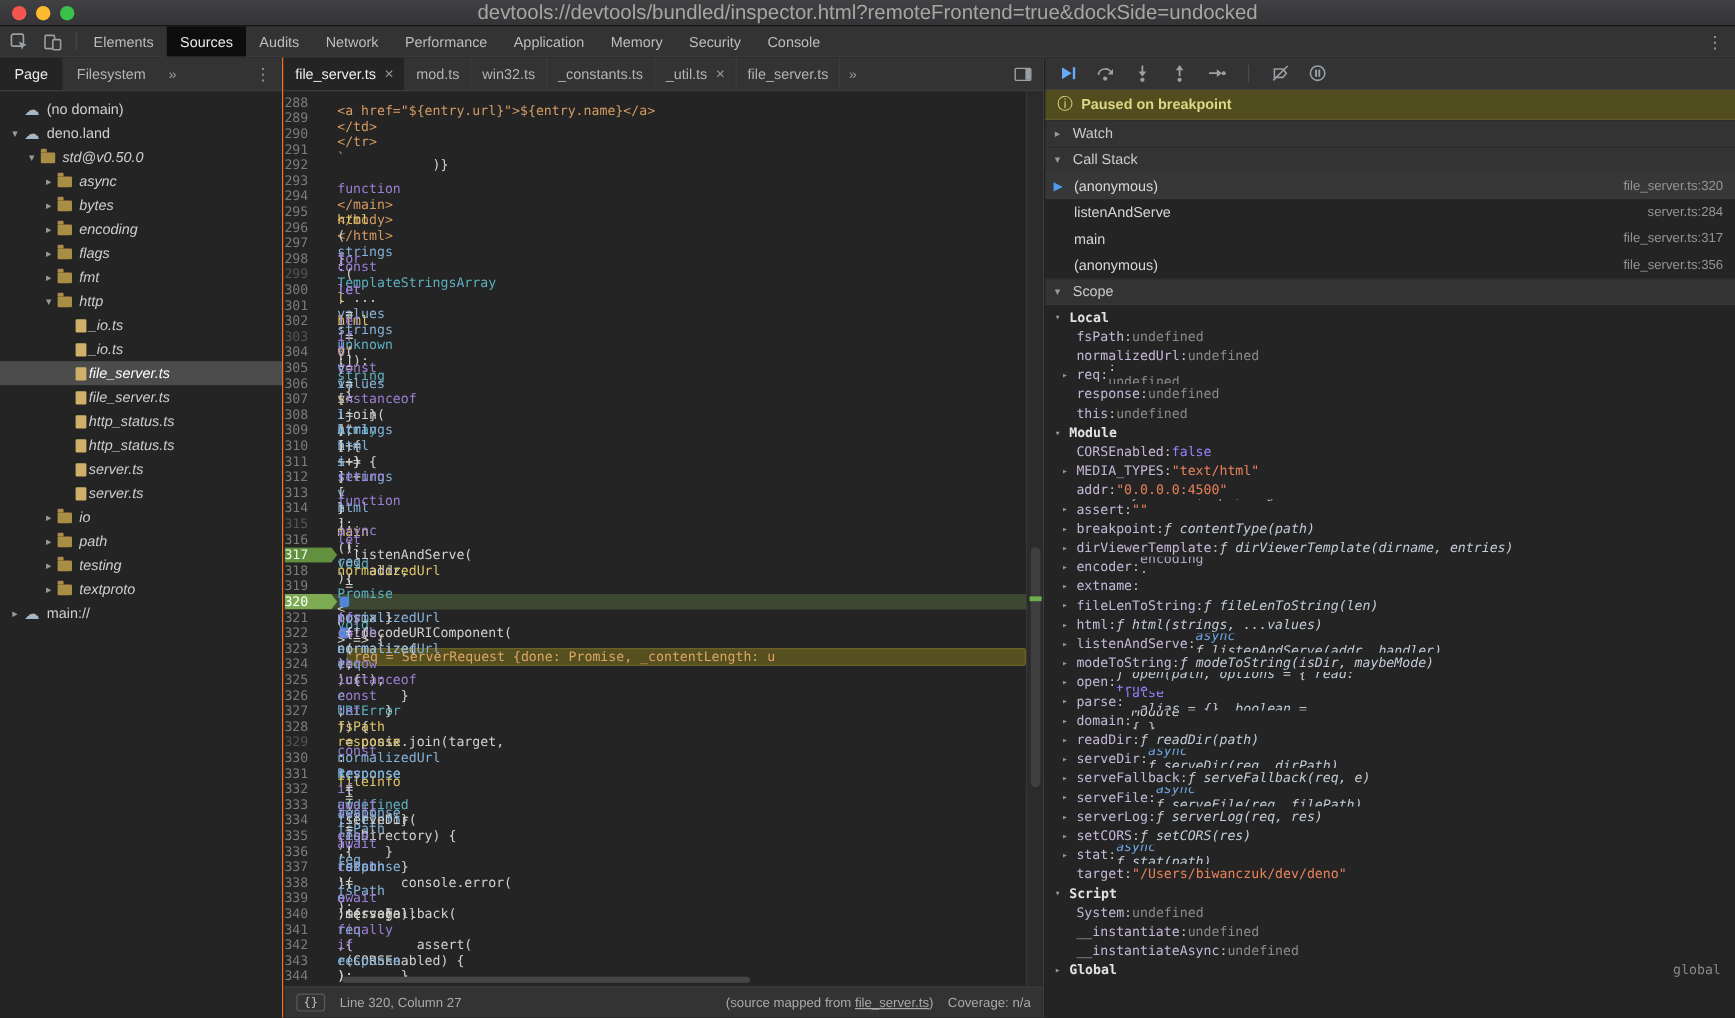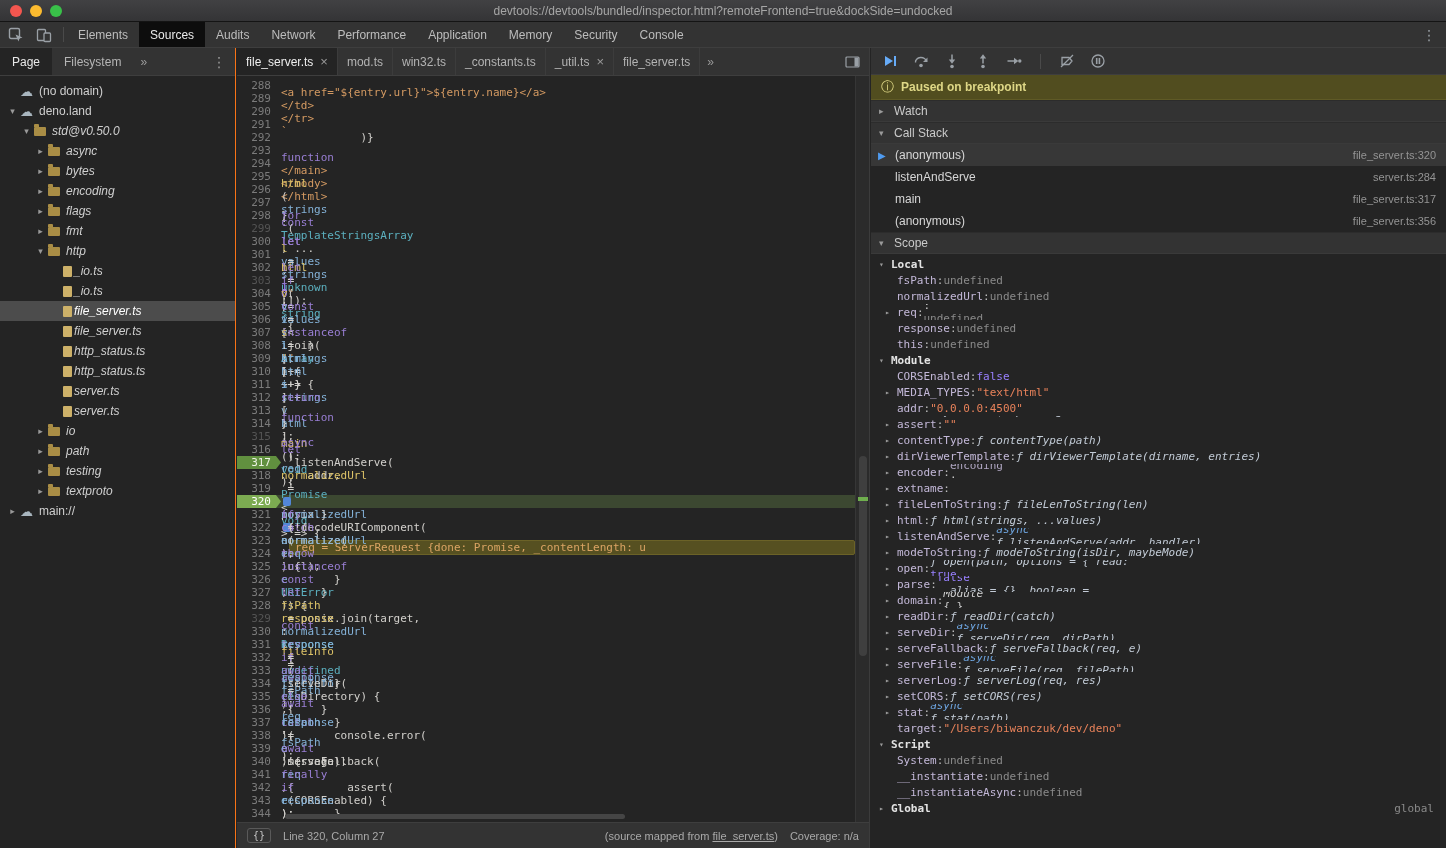--- a/index.html
+++ b/index.html
@@ -6,21 +6,21 @@
   html,body{width:1446px;height:848px;overflow:hidden;background:#242424;
     font-family:"Liberation Sans",sans-serif;color:#cfcfcf}
 
   
   .titlebar{position:absolute;left:0;top:0;width:100%;height:22px;
     background:linear-gradient(#414143,#343436);border-bottom:1px solid #141414;
     display:flex;align-items:center}
   .lights{position:absolute;left:10px;top:5px;display:flex;gap:8px}
   .light{width:12px;height:12px;border-radius:50%}
   .light.r{background:#f4564f}.light.y{background:#fcbb2f}.light.g{background:#39c149}
-  .title-text{width:100%;text-align:center;font-size:12px;color:#a6a6a6;white-space:nowrap}
+  .title-text{width:100%;text-align:center;font-size:17px;color:#a6a6a6;white-space:nowrap}
 
   
   .chrome-bar{position:absolute;left:0;top:22px;width:100%;height:26px;background:#333;
     border-bottom:1px solid #3e3e3e;display:flex;align-items:stretch}
   .cb-icons{display:flex;align-items:center;padding:0 2px}
   .icon-btn{width:28px;height:26px;display:flex;align-items:center;justify-content:center;color:#9aa0a6}
   .cb-sep{width:1px;background:#4a4a4a;margin:5px 3px}
   .chrome-tab-strip{display:flex;align-items:stretch}
   .chrome-tab{padding:0 11px;display:flex;align-items:center;font-size:12px;color:#bdbdbd;cursor:default}
   .chrome-tab.sel{background:#0d0d0d;color:#eaeaea}
@@ -52,21 +52,21 @@
     border-right:1px solid #3c3c3c;display:flex;flex-direction:column}
   .etab{display:flex;align-items:center;gap:7px;padding:0 9px;font-size:12px;color:#b3b3b3;border-right:1px solid #3c3c3c}
   .etab.sel{background:#242424;color:#ededed}
   .etab-close{color:#9a9a9a;font-size:13px;line-height:10px}
   .panel-btn{margin-left:auto;display:flex;align-items:center;padding:0 8px}
   .code-wrap{flex:1;position:relative;overflow:hidden;
     font-family:"DejaVu Sans Mono",monospace;font-size:11px;line-height:13px}
   .code-lines{position:absolute;left:0;right:14px;top:3px;bottom:0;overflow:hidden}
   .code-row{display:flex;height:13px;white-space:pre;align-items:center}
   .code-row.exec{background:rgba(124,171,85,.27)}
-  .gut{width:44px;flex:none;text-align:right;padding-right:10px;color:#7b7b7b}
+  .gut{width:44px;flex:none;padding-right:10px;color:#7b7b7b}
   .gut.dim{color:#545454}
   .gut.bp{background:#61903f;color:#edf3e4;clip-path:polygon(0 0,calc(100% - 5px) 0,100% 50%,calc(100% - 5px) 100%,0 100%)}
   .gut.bpx{background:#7cab51;color:#fff}
   .code-text{flex:1;overflow:hidden;white-space:pre}
   .tok-v{color:#d2d0cc}.tok-k{color:#9a7fd5}.tok-s{color:#d49a62}.tok-d{color:#ddc368}
   .tok-b{color:#84b2d8}.tok-t{color:#5cb0bf}.tok-n{color:#9980ff}
   .tok-ico{display:inline-block;width:8px;height:9px;background:#5287d8;border-radius:2px;margin:0 2px;vertical-align:-1px}
   .tok-wdg{background:#565021;border:1px solid #6b6227;color:#dba464;border-radius:2px;padding:0 5px;margin-left:8px}
   .vscroll{position:absolute;right:0;top:0;bottom:0;width:14px;background:#2b2b2b;border-left:1px solid #363636}
   .vthumb{position:absolute;left:3px;width:8px;top:380px;height:200px;border-radius:4px;background:#3f3f3f}
@@ -529,21 +529,21 @@
         <div class="sc-val"><div class="sstr">"0.0.0.0:4500"</div></div>
       </div>
       <div class="sc-row sc-item">
         <div class="sc-arrow">▸</div>
         <div class="sc-name">assert</div>
         <div class="sc-colon">: </div>
         <div class="sc-val"><div class="sfn">ƒ assert(expr, msg = </div><div class="sstr">""</div><div class="sfn">)</div></div>
       </div>
       <div class="sc-row sc-item">
         <div class="sc-arrow">▸</div>
-        <div class="sc-name">contentType</div>
+        <div class="sc-name">breakpoint</div>
         <div class="sc-colon">: </div>
         <div class="sc-val"><div class="sfn">ƒ contentType(path)</div></div>
       </div>
       <div class="sc-row sc-item">
         <div class="sc-arrow">▸</div>
         <div class="sc-name">dirViewerTemplate</div>
         <div class="sc-colon">: </div>
         <div class="sc-val"><div class="sfn">ƒ dirViewerTemplate(dirname, entries)</div></div>
       </div>
       <div class="sc-row sc-item">
@@ -596,21 +596,21 @@
       <div class="sc-row sc-item">
         <div class="sc-arrow">▸</div>
         <div class="sc-name">domain</div>
         <div class="sc-colon">: </div>
         <div class="sc-val"><div class="sobj">Module </div><div class="sv">{…}</div></div>
       </div>
       <div class="sc-row sc-item">
         <div class="sc-arrow">▸</div>
         <div class="sc-name">readDir</div>
         <div class="sc-colon">: </div>
-        <div class="sc-val"><div class="sfn">ƒ readDir(catch)</div></div>
+        <div class="sc-val"><div class="sfn">ƒ readDir(path)</div></div>
       </div>
       <div class="sc-row sc-item">
         <div class="sc-arrow">▸</div>
         <div class="sc-name">serveDir</div>
         <div class="sc-colon">: </div>
         <div class="sc-val"><div class="sasy">async </div><div class="sfn">ƒ serveDir(req, dirPath)</div></div>
       </div>
       <div class="sc-row sc-item">
         <div class="sc-arrow">▸</div>
         <div class="sc-name">serveFallback</div>

